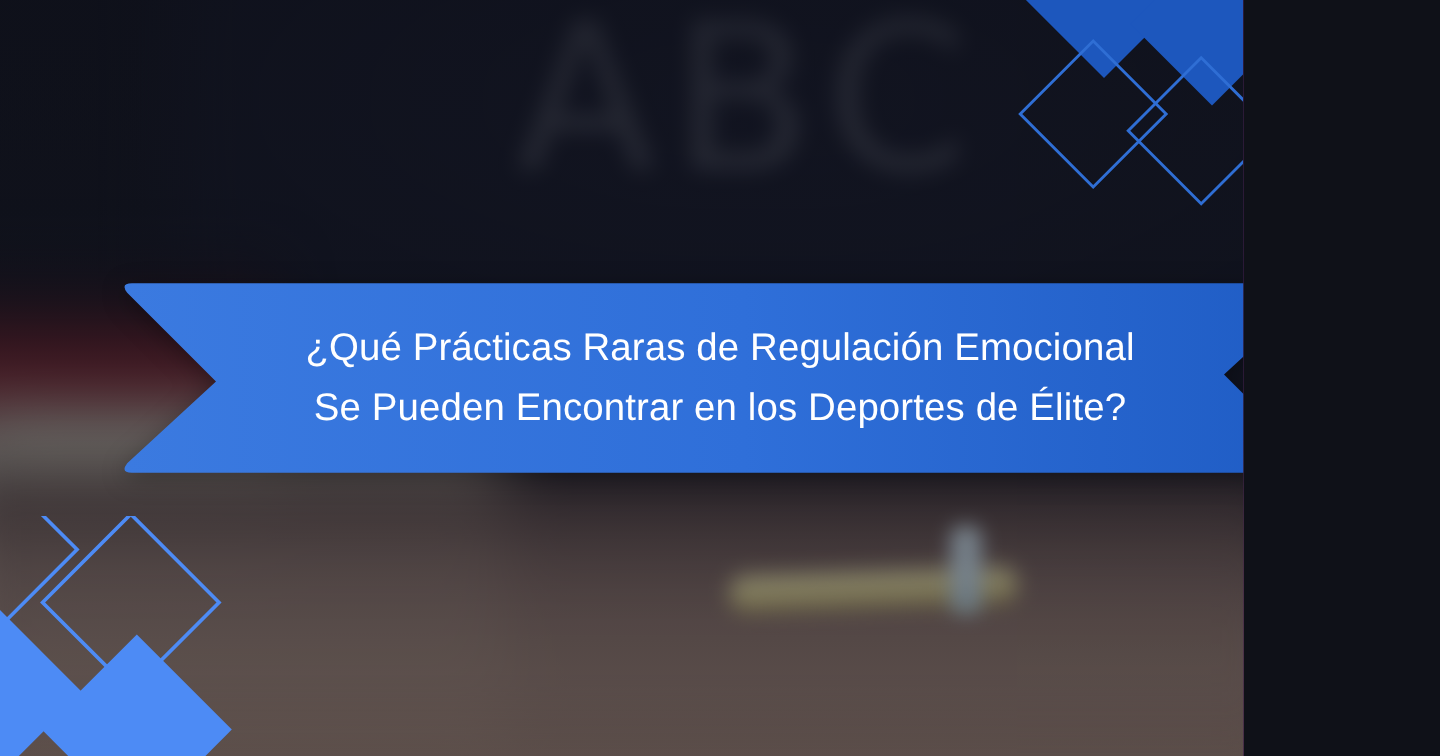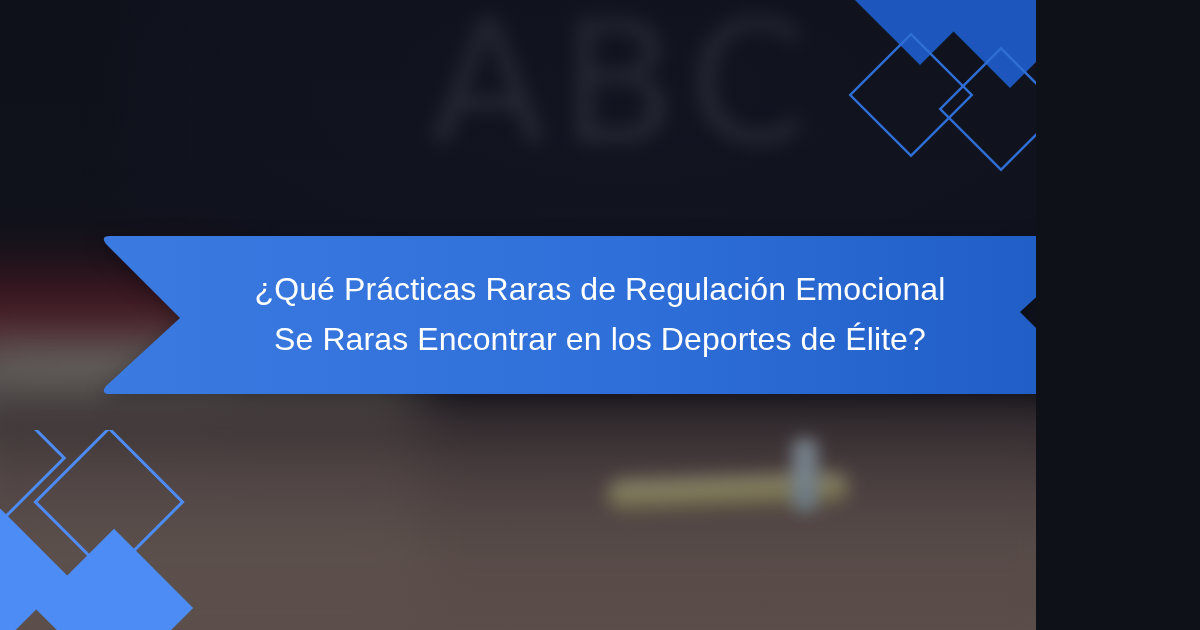--- a/index.html
+++ b/index.html
@@ -239,16 +239,16 @@
                L 10 168
                Q 0 168 6 160
                L 80 92
                L 6 18
                Q 0 10 10 10 Z" fill="url(#ribbonGrad)"></path>
     </svg>
   </div>
 
   <div class="ribbon-text">
     <span class="ribbon-line">¿Qué Prácticas Raras de Regulación Emocional</span>
-    <span class="ribbon-line">Se Raras Encontrar en los Deportes de Élite?</span>
+    <span class="ribbon-line">Se Pueden Encontrar en los Deportes de Élite?</span>
   </div>
 
 </div>
 
 </body></html>

